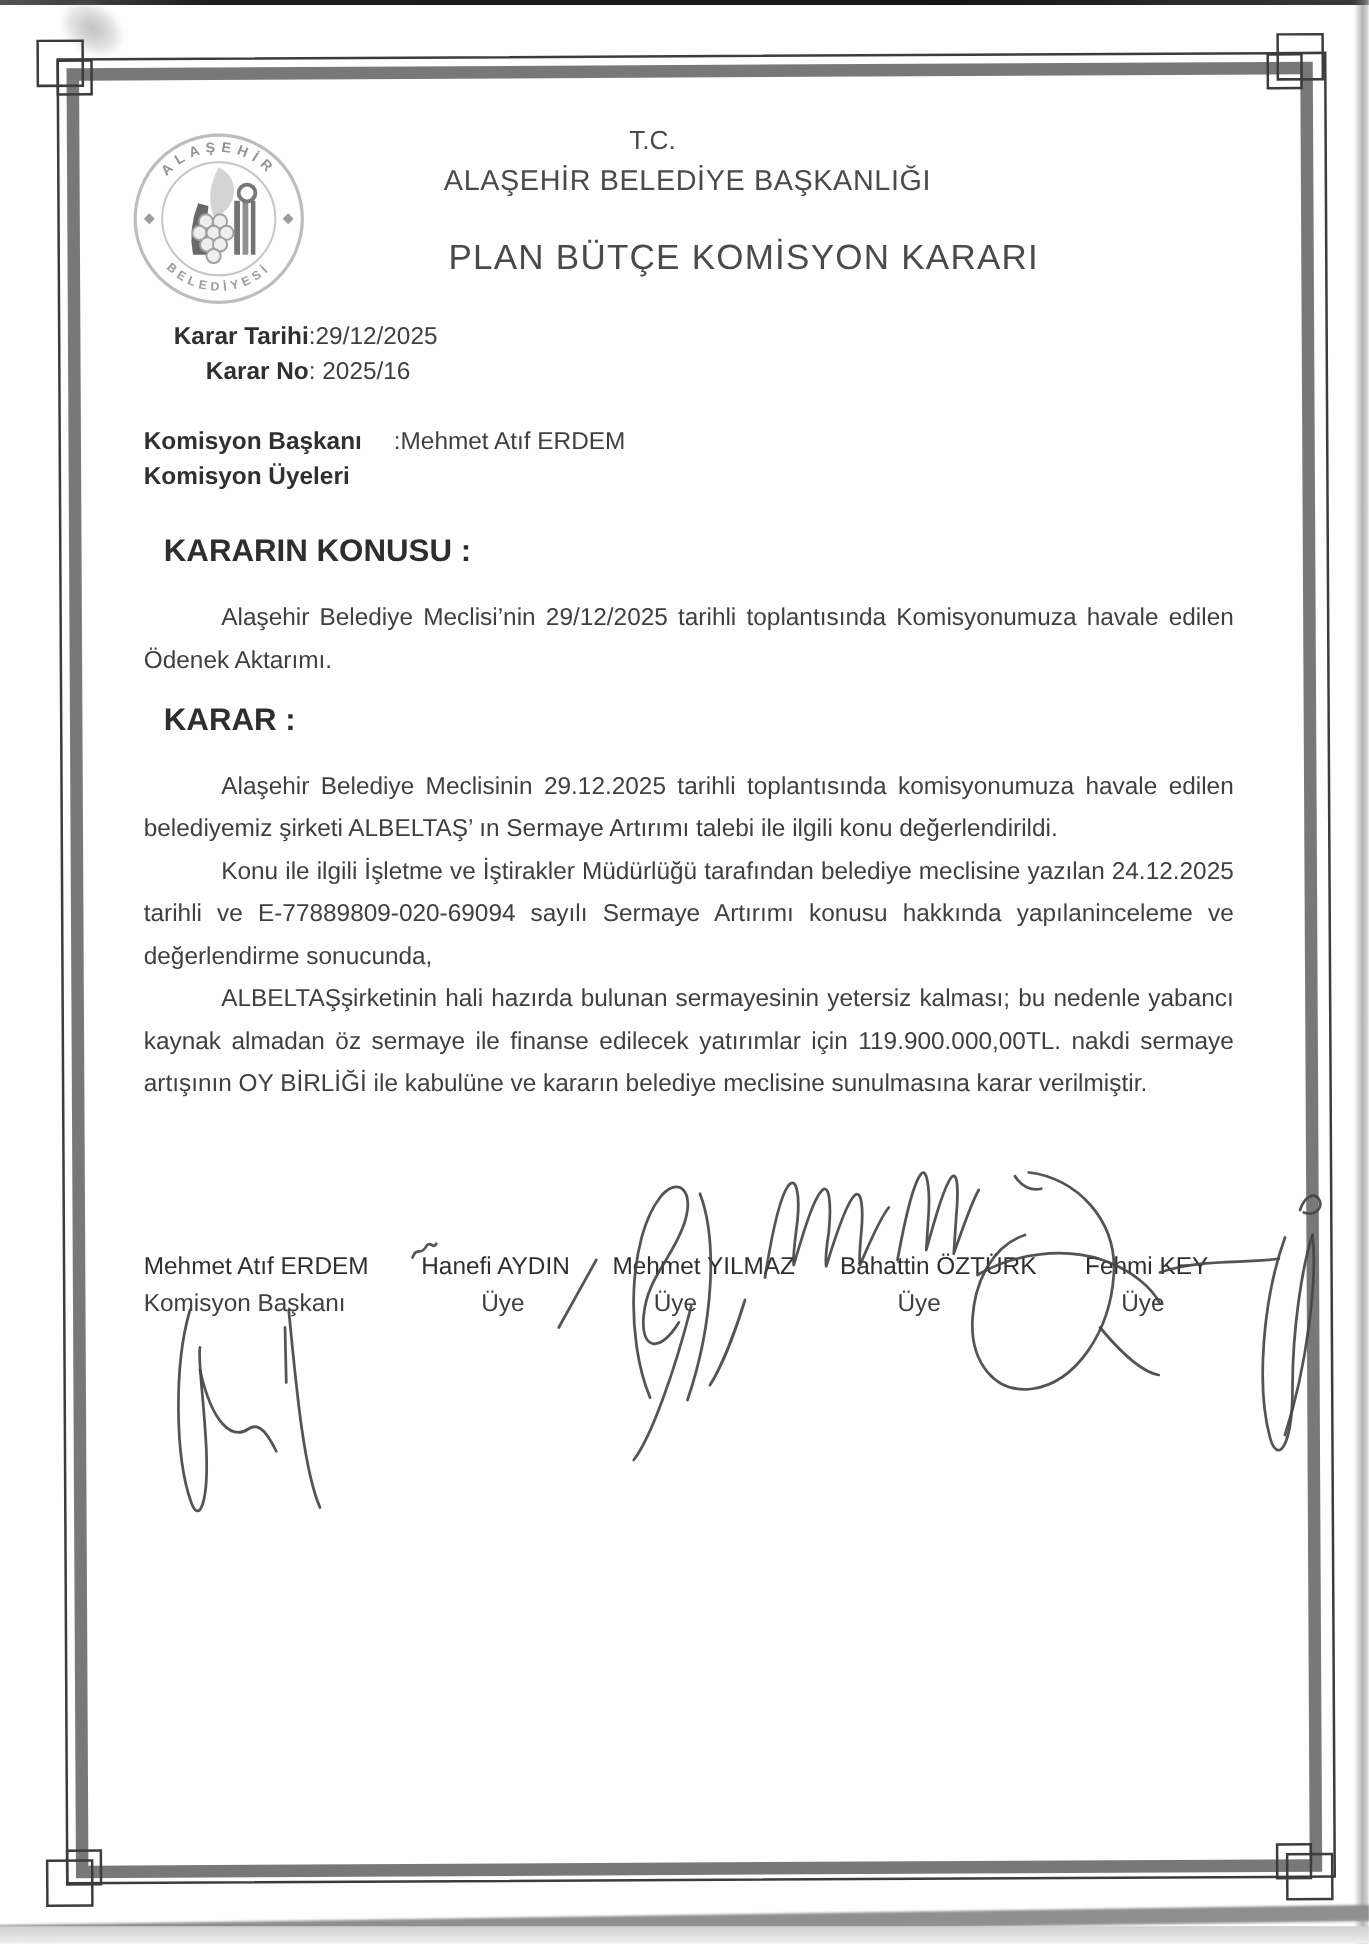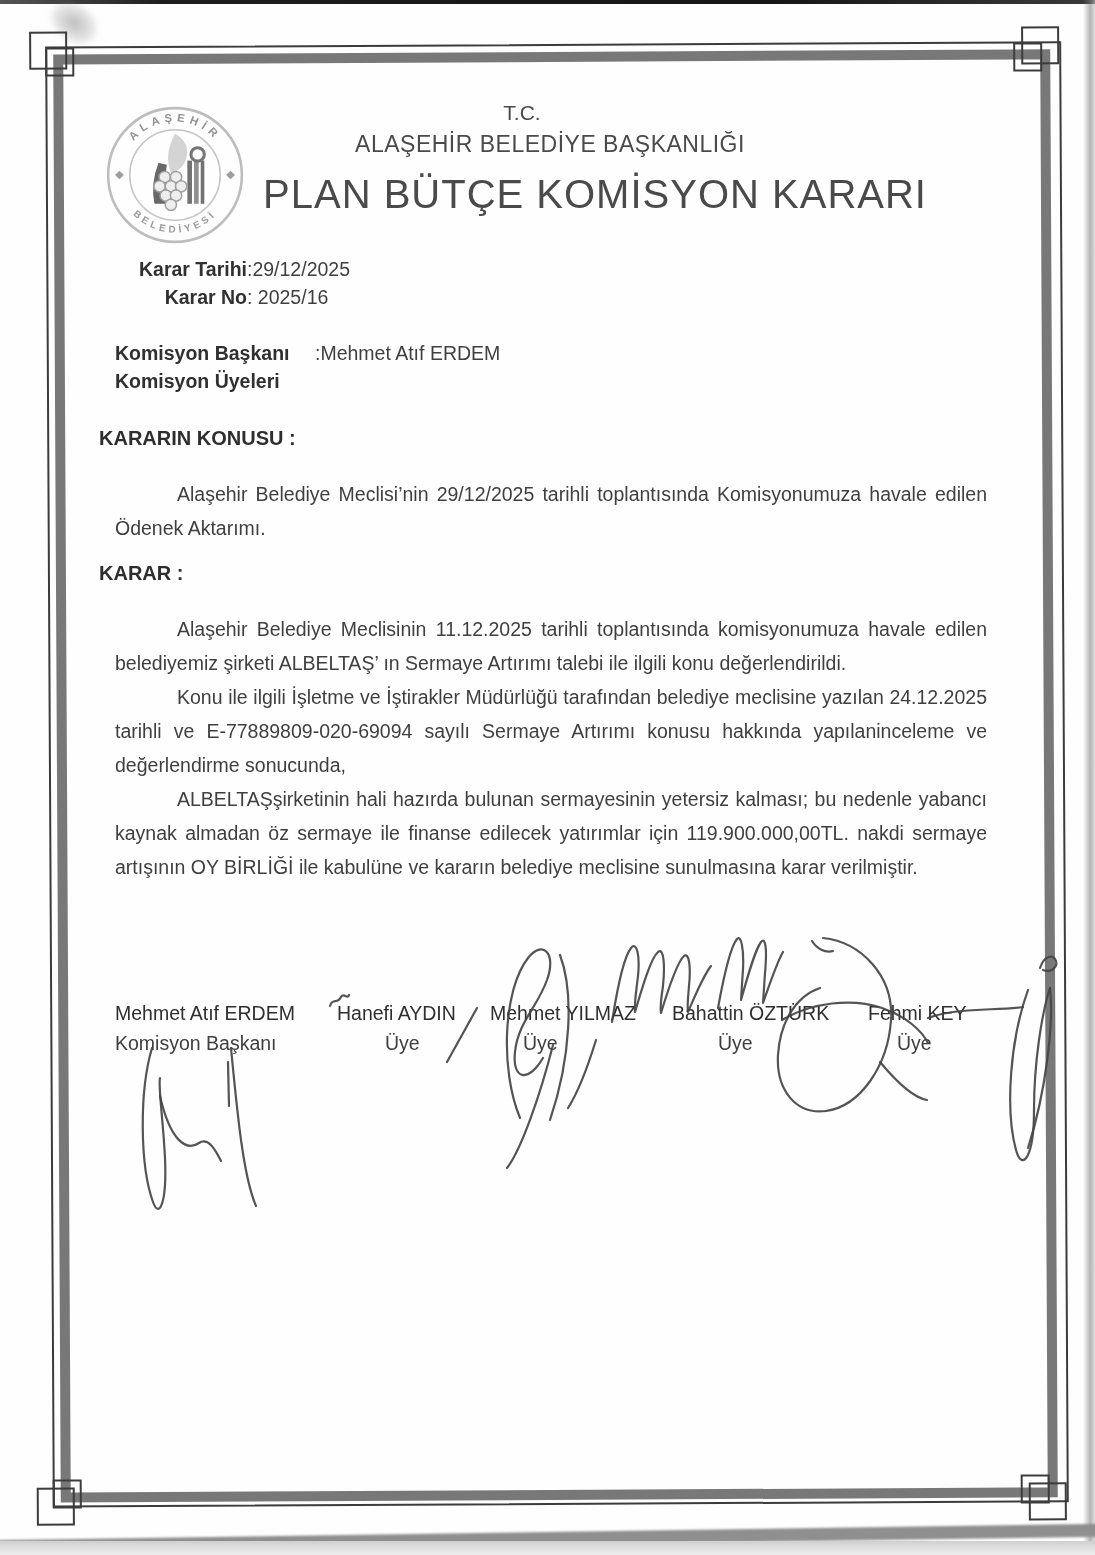--- a/index.html
+++ b/index.html
@@ -47,29 +47,29 @@
     border: 2px solid #3c3c3c; box-sizing: border-box;
   }
   .frame-band {
     position: absolute; left: 57px; top: 52px; width: 997px; height: 1448px;
     border: 10px solid #787878; box-sizing: border-box;
   }
   .csq { position: absolute; border: 2px solid #3c3c3c; background: transparent; box-sizing: border-box; }
   
   .tc-line { position: absolute; left: 0; top: 101px; width: 1044px; text-align: center; font-size: 21px; color: #4a4a4a; }
   .muni-line { position: absolute; left: 0; top: 131px; width: 1100px; text-align: center; font-size: 23px; color: #4a4a4a; letter-spacing: .5px; }
-  .doc-title { position: absolute; left: 95px; top: 172px; width: 1000px; text-align: center; font-size: 40px; color: #4a4a4a; letter-spacing: 1px; }
+  .doc-title { position: absolute; left: 95px; top: 190px; width: 1000px; text-align: center; font-size: 28px; color: #4a4a4a; letter-spacing: 1px; }
   .seal { position: absolute; left: 103px; top: 103px; width: 144px; height: 144px; opacity: .85; }
   
   .meta-row { position: absolute; left: 115px; display: flex; font-size: 19.5px; }
   .meta-row .lbl { font-weight: bold; color: #303030; flex: 0 0 auto; }
   .meta-row .val { color: #3f3f3f; white-space: pre; }
   .w132 { width: 132px; text-align: right; } .w200 { width: 200px; }
   
-  .sec-heading { position: absolute; left: 99px; font-size: 20px; font-weight: bold; color: #2e2e2e; }
+  .sec-heading { position: absolute; left: 131px; font-size: 25px; font-weight: bold; color: #2e2e2e; }
   .para-block { position: absolute; left: 115px; width: 872px; font-size: 19.5px; line-height: 34px; text-align: justify; color: #3f3f3f; }
   .para-block p { margin: 0; text-indent: 62px; }
   
   .sig { position: absolute; font-size: 19.5px; }
   .sig .sig-name { display: block; font-weight: normal; color: #2f2f2f; white-space: nowrap; }
   .sig .sig-role { display: block; color: #3f3f3f; margin-top: 7px; white-space: nowrap; }
   .sig-overlay { position: absolute; left: 0; top: 0; width: 1095px; height: 1555px; pointer-events: none; }
   .sig-overlay path { fill: none; stroke: #454545; stroke-width: 2.2; stroke-linecap: round; stroke-linejoin: round; opacity: .92; }
 </style>
 </head>
@@ -156,21 +156,21 @@
     <span class="lbl w200">Komisyon Üyeleri</span>
   </div>
 
   <div class="sec-heading" style="top:427px;">KARARIN KONUSU :</div>
   <div class="para-block" style="top:477px;">
     <p>Alaşehir Belediye Meclisi’nin 29/12/2025 tarihli toplantısında Komisyonumuza havale edilen Ödenek Aktarımı.</p>
   </div>
 
   <div class="sec-heading" style="top:562px;">KARAR :</div>
   <div class="para-block" style="top:612px;">
-    <p>Alaşehir Belediye Meclisinin 11.12.2025 tarihli toplantısında komisyonumuza havale edilen belediyemiz şirketi ALBELTAŞ’ ın Sermaye Artırımı talebi ile ilgili konu değerlendirildi.</p>
+    <p>Alaşehir Belediye Meclisinin 29.12.2025 tarihli toplantısında komisyonumuza havale edilen belediyemiz şirketi ALBELTAŞ’ ın Sermaye Artırımı talebi ile ilgili konu değerlendirildi.</p>
     <p>Konu ile ilgili İşletme ve İştirakler Müdürlüğü tarafından belediye meclisine yazılan 24.12.2025 tarihli ve E-77889809-020-69094 sayılı Sermaye Artırımı konusu hakkında yapılaninceleme ve değerlendirme sonucunda,</p>
     <p>ALBELTAŞşirketinin hali hazırda bulunan sermayesinin yetersiz kalması; bu nedenle yabancı kaynak almadan öz sermaye ile finanse edilecek yatırımlar için 119.900.000,00TL. nakdi sermaye artışının OY BİRLİĞİ ile kabulüne ve kararın belediye meclisine sunulmasına karar verilmiştir.</p>
   </div>
 
   <div class="sig" style="left:115px;top:1002px;">
     <span class="sig-name">Mehmet Atıf ERDEM</span>
     <span class="sig-role">Komisyon Başkanı</span>
   </div>
   <div class="sig" style="left:337px;top:1002px;">
     <span class="sig-name">Hanefi AYDIN</span>

